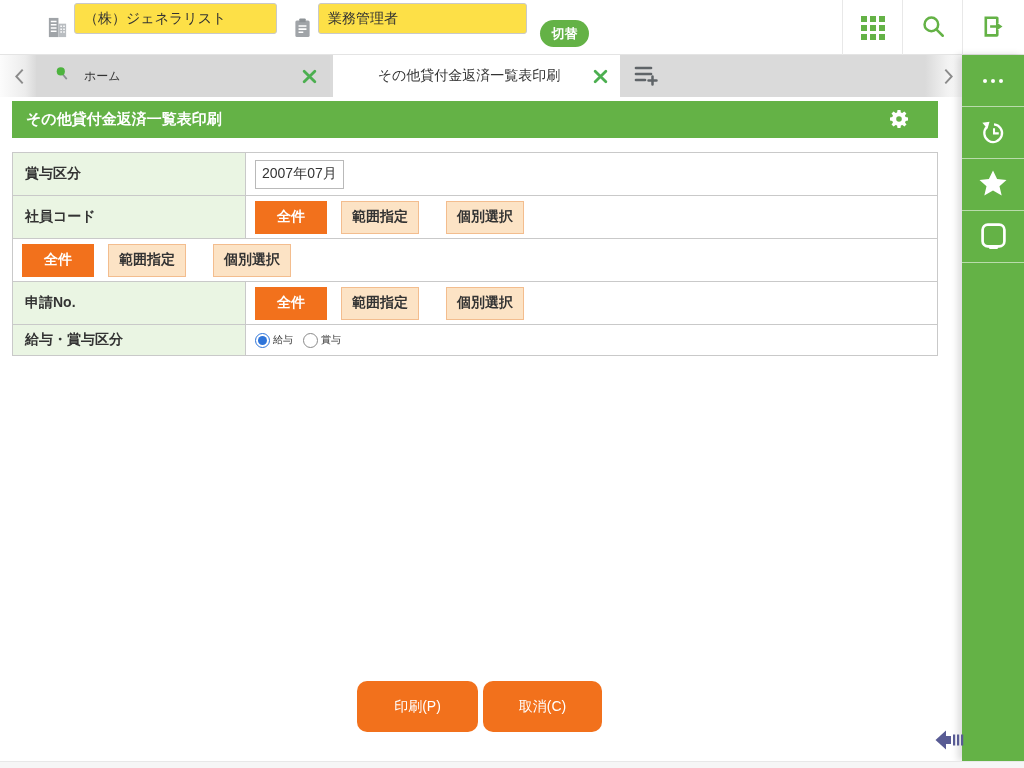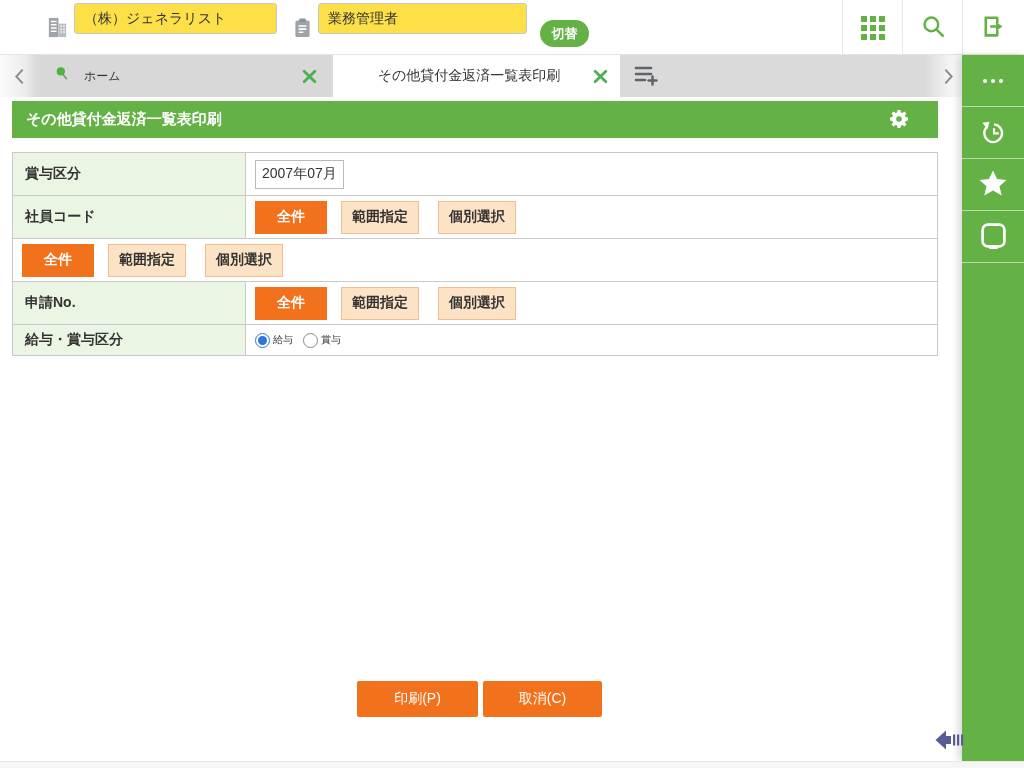--- a/index.html
+++ b/index.html
@@ -54,31 +54,31 @@
     display:flex; align-items:center; padding-left:12px; font-size:14px; font-weight:bold; color:#333; }
   .fvalue { flex:1; display:flex; align-items:center; padding-left:9px; background:#fff; }
   .h43 { height:43px; } .h45 { height:45px; } .h31 { height:31px; }
   .txt-input { height:29px; border:1px solid #b9b9b9; font-size:14px; padding:0 6px;
     color:#333; font-family:inherit; background:#fff; }
   .w-date { width:89px; } .w-num { width:26px; text-align:center; padding:0 3px; }
   .choice-sel { width:72px; height:33px; background:var(--orange); color:#fff;
     border:none; font-size:14px; font-weight:bold; font-family:inherit; cursor:pointer; margin-right:14px; }
   .choice-alt { width:78px; height:33px; background:var(--choicebg);
     border:1px solid var(--choicebd); color:#333; font-size:14px; font-weight:bold;
-    font-family:inherit; cursor:pointer; margin-right:19px; }
+    font-family:inherit; cursor:pointer; margin-right:27px; }
   .radio-opt { display:inline-flex; margin-right:10px; cursor:pointer; font-size:10px; }
   .radio { width:15px; height:15px; border-radius:50%; display:inline-block;
     position:relative; margin-right:3px; background:#fff; }
   .radio.on { border:1.5px solid var(--radioblue); }
   .radio.on::after { content:""; position:absolute; left:2px; top:2px; right:2px; bottom:2px;
     border-radius:50%; background:var(--radioblue); }
   .radio.off { border:1.5px solid #8a8a8a; }
   
-  .action-btn { position:absolute; top:681px; height:36px; background:var(--orange);
-    border:none; border-radius:2px; color:#fff; font-size:14px; font-family:inherit; cursor:pointer; }
+  .action-btn { position:absolute; top:681px; height:51px; background:var(--orange);
+    border:none; border-radius:10px; color:#fff; font-size:14px; font-family:inherit; cursor:pointer; }
   .print-btn { left:357px; width:121px; }
   .cancel-btn { left:483px; width:119px; }
   
   .sidebar { position:absolute; top:55px; right:0; width:62px; height:706px;
     background:var(--green); box-shadow:-4px 0 7px rgba(0,0,0,.14); }
   .sb-btn { width:62px; height:52px; display:flex; align-items:center; justify-content:center;
     background:none; border:none; border-bottom:1px solid rgba(255,255,255,.55); cursor:pointer; }
   .dots { display:flex; }
   .dots span { width:4px; height:4px; border-radius:50%; background:#fff; margin:0 2px; }
   

